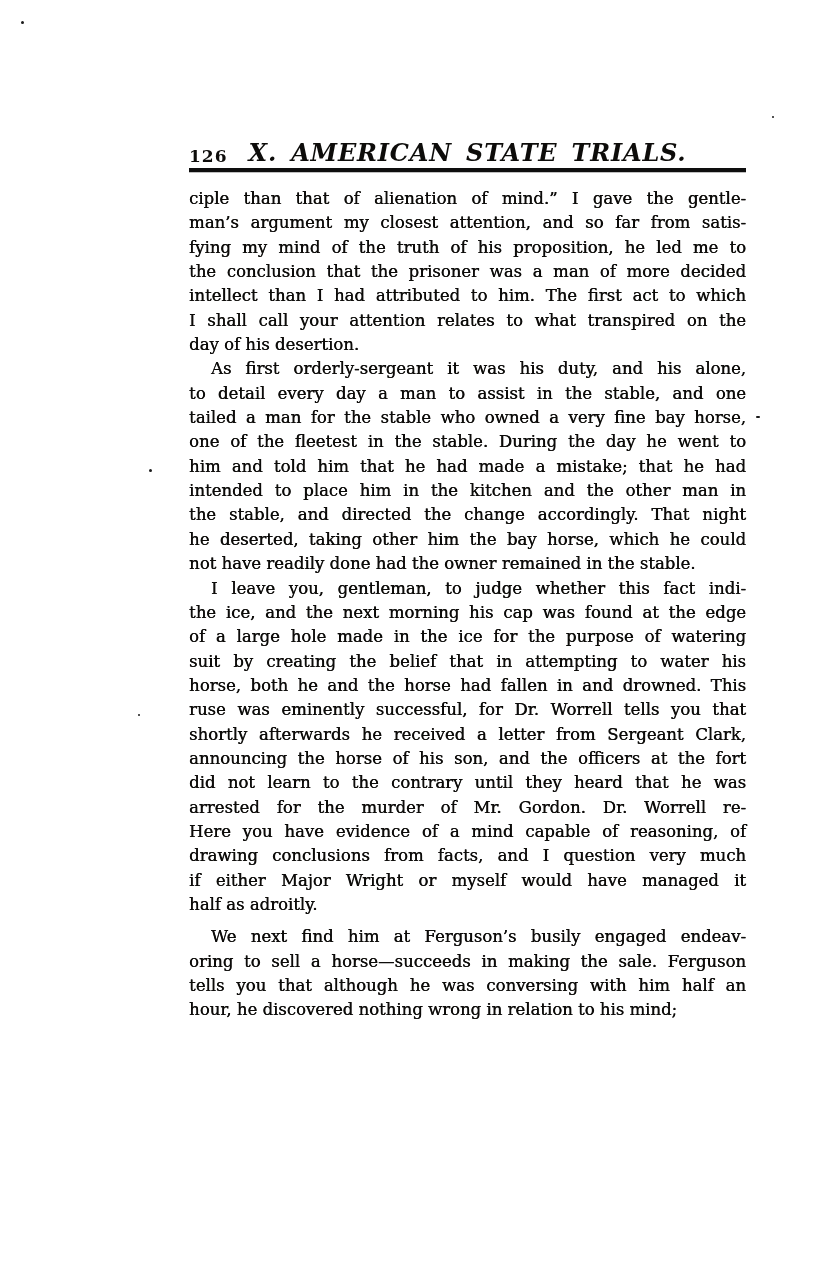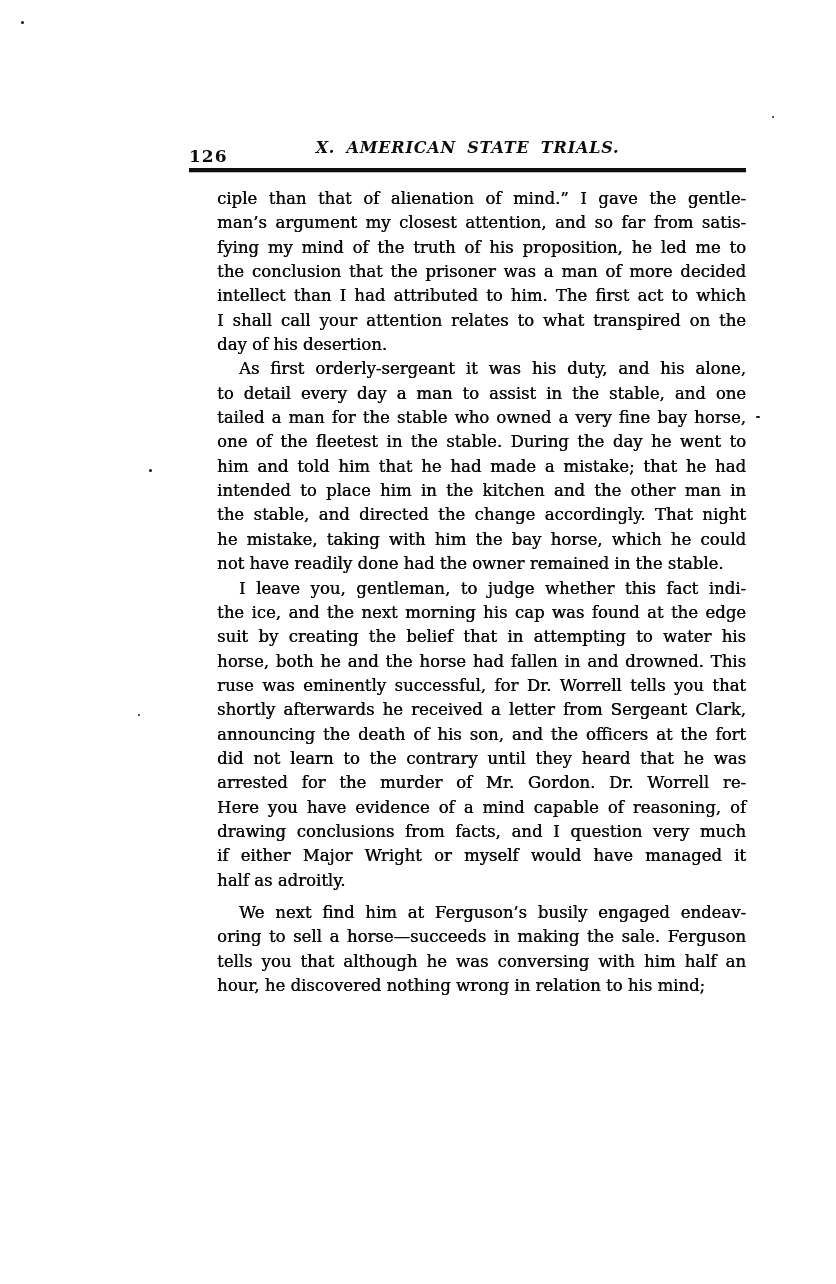--- a/index.html
+++ b/index.html
@@ -35,40 +35,39 @@
   }
   .pagenum {
     position: absolute; left: 0; top: 0;
     font-size: 17px; font-weight: bold;
     letter-spacing: 1px;
     margin-top: 8px;
   }
   .head-title {
     display: block;
     text-align: center;
-    font-size: 16px;
+    font-size: 24px;
     font-weight: bold;
     font-style: italic;
     letter-spacing: 0.8px;
     word-spacing: 5px;
   }
 
   .rule {
     height: 4px;
     background: #0e0e0e;
     margin-top: 4px;
     box-shadow: 0 1px 0 rgba(0,0,0,0.25);
   }
 
   .body-text {
     margin-top: 15px;
     font-size: 16.5px;
     line-height: 24.35px;
     text-shadow: 0.35px 0 0 currentColor; 
-    margin-left: 28px;
   }
   .paragraph { margin: 0; }
   .paragraph.gap-before { margin-top: 8px; }
   .line {
     text-align: justify;
     text-align-last: justify;
   }
   .line.first-indent { text-indent: 22px; }
   .line.para-end { text-align-last: left; }
 </style>
@@ -103,31 +102,32 @@
           <div class="line para-end">day of his desertion.</div>
         </div>
         <div class="paragraph">
           <div class="line first-indent">As first orderly-sergeant it was his duty, and his alone,</div>
           <div class="line">to detail every day a man to assist in the stable, and one</div>
           <div class="line">tailed a man for the stable who owned a very fine bay horse,</div>
           <div class="line">one of the fleetest in the stable.  During the day he went to</div>
           <div class="line">him and told him that he had made a mistake; that he had</div>
           <div class="line">intended to place him in the kitchen and the other man in</div>
           <div class="line">the stable, and directed the change accordingly.  That night</div>
-          <div class="line">he mistake, taking with him the bay horse, which he could</div>
+          <div class="line">he deserted, taking other him the bay horse, which he could</div>
           <div class="line para-end">not have readily done had the owner remained in the stable.</div>
         </div>
         <div class="paragraph">
           <div class="line first-indent">I leave you, gentleman, to judge whether this fact indi-</div>
           <div class="line">the ice, and the next morning his cap was found at the edge</div>
+          <div class="line">of a large hole made in the ice for the purpose of watering</div>
           <div class="line">suit by creating the belief that in attempting to water his</div>
           <div class="line">horse, both he and the horse had fallen in and drowned. This</div>
           <div class="line">ruse was eminently successful, for Dr. Worrell tells you that</div>
           <div class="line">shortly afterwards he received a letter from Sergeant Clark,</div>
-          <div class="line">announcing the death of his son, and the officers at the fort</div>
+          <div class="line">announcing the horse of his son, and the officers at the fort</div>
           <div class="line">did not learn to the contrary until they heard that he was</div>
           <div class="line">arrested for the murder of Mr. Gordon.  Dr. Worrell re-</div>
           <div class="line">Here you have evidence of a mind capable of reasoning, of</div>
           <div class="line">drawing conclusions from facts, and I question very much</div>
           <div class="line">if either Major Wright or myself would have managed it</div>
           <div class="line para-end">half as adroitly.</div>
         </div>
         <div class="paragraph gap-before">
           <div class="line first-indent">We next find him at Ferguson’s busily engaged endeav-</div>
           <div class="line">oring to sell a horse—succeeds in making the sale.  Ferguson</div>

